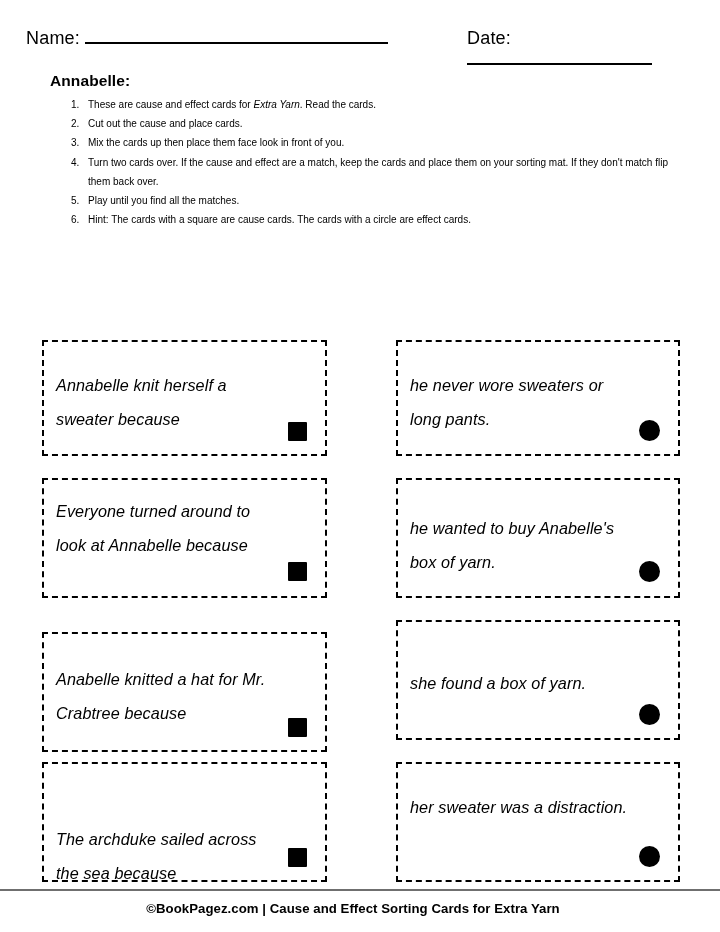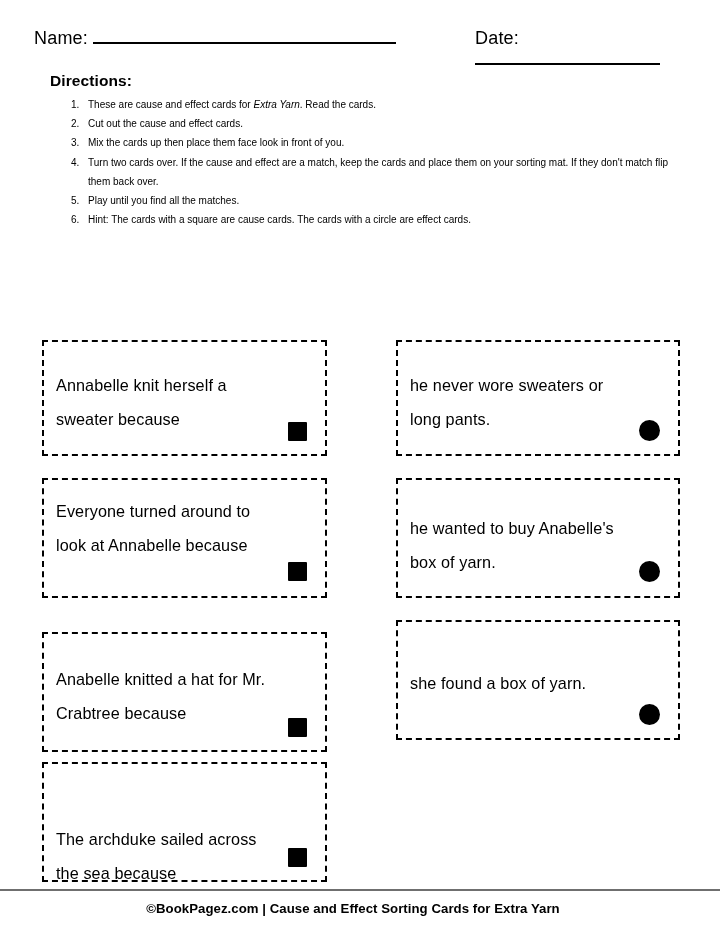--- a/index.html
+++ b/index.html
@@ -12,21 +12,21 @@
     height: 932px;
     position: relative;
     font-family: "Liberation Sans", sans-serif;
     color: #000000;
     overflow: hidden;
   }
 
   
   .namedate-row {
     position: absolute;
-    left: 8px;
+    left: 0;
     top: 28px;
     width: 608px;
     height: 30px;
   }
   .field {
     position: absolute;
     display: flex;
     align-items: baseline;
     font-size: 18px;
     letter-spacing: 0.2px;
@@ -79,20 +79,21 @@
   .card-row {
     position: absolute;
     left: 0;
     width: 720px;
   }
   .card {
     position: absolute;
     border: 2px dashed #000000;
     box-sizing: border-box;
     background: #ffffff;
+    font-style: italic;
   }
   .card-left  { left: 42px;  width: 285px; }
   .card-right { left: 396px; width: 284px; }
   .card-text {
     position: absolute;
     left: 12px;
     right: 46px;
     font-size: 16.2px;
     line-height: 34px;
     letter-spacing: 0.1px;
@@ -143,24 +144,24 @@
     <span class="field-label">Name:</span>
     <span class="field-line"></span>
   </div>
   <div class="field field-date">
     <span class="field-label">Date:</span>
     <span class="field-line"></span>
   </div>
 </div>
 
 <div class="directions">
-  <p class="directions-title">Directions:</p>
+  <p class="directions-title">Annabelle:</p>
   <ol class="directions-list">
     <li><span>These are cause and effect cards for </span><span class="ital">Extra Yarn</span><span>.  Read the cards.</span></li>
-    <li><span>Cut out the cause and effect cards.</span></li>
+    <li><span>Cut out the cause and place cards.</span></li>
     <li><span>Mix the cards up then place them face look in front of you.</span></li>
     <li><span>Turn two cards over.  If the cause and effect are a match, keep the cards and place them on your sorting mat.  If they don't match flip them back over.</span></li>
     <li><span>Play until you find all the matches.</span></li>
     <li><span>Hint: The cards with a square are cause cards.  The cards with a circle are effect cards.</span></li>
   </ol>
 </div>
 
 <div class="cards">
 
   <div class="card-row" style="top:0px;height:116px;">
@@ -194,18 +195,22 @@
       <div class="card-text" style="top:44px;">she found a box of yarn.</div>
       <div class="marker marker-circle" style="top:82px;"></div>
     </div>
   </div>
 
   <div class="card-row" style="top:422px;height:120px;">
     <div class="card card-left" style="top:0px;height:120px;">
       <div class="card-text" style="top:28px;margin-top:30px;">The archduke sailed across the sea because</div>
       <div class="marker marker-square" style="top:84px;"></div>
     </div>
+    <div class="card card-right" style="top:0px;height:120px;">
+      <div class="card-text" style="top:26px;">her sweater was a distraction.</div>
+      <div class="marker marker-circle" style="top:82px;"></div>
+    </div>
   </div>
 
 </div>
 
 <div class="footer-rule"></div>
 <div class="footer-text">©BookPagez.com  |  Cause and Effect Sorting Cards for Extra Yarn</div>
 
 </body></html>

